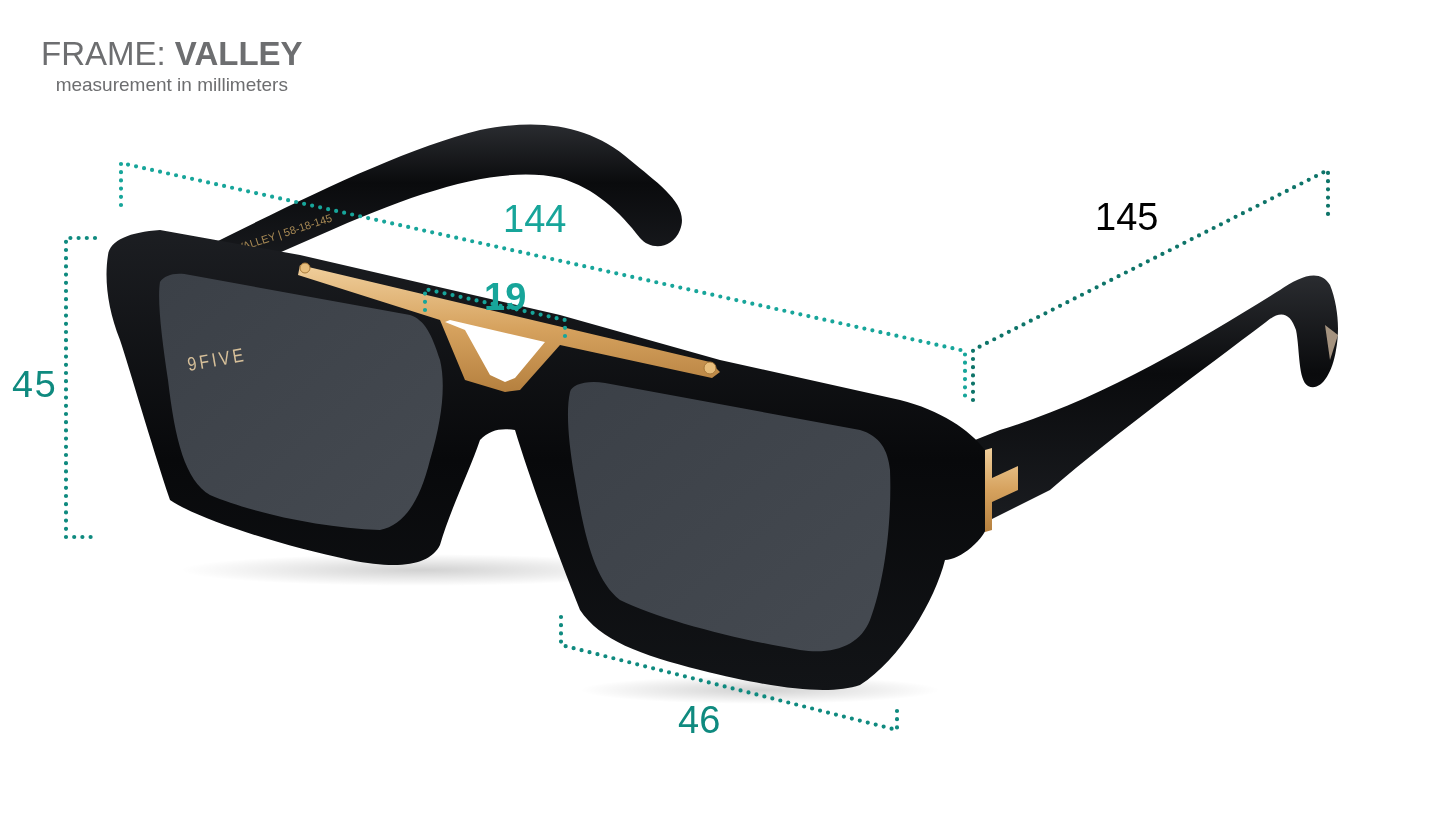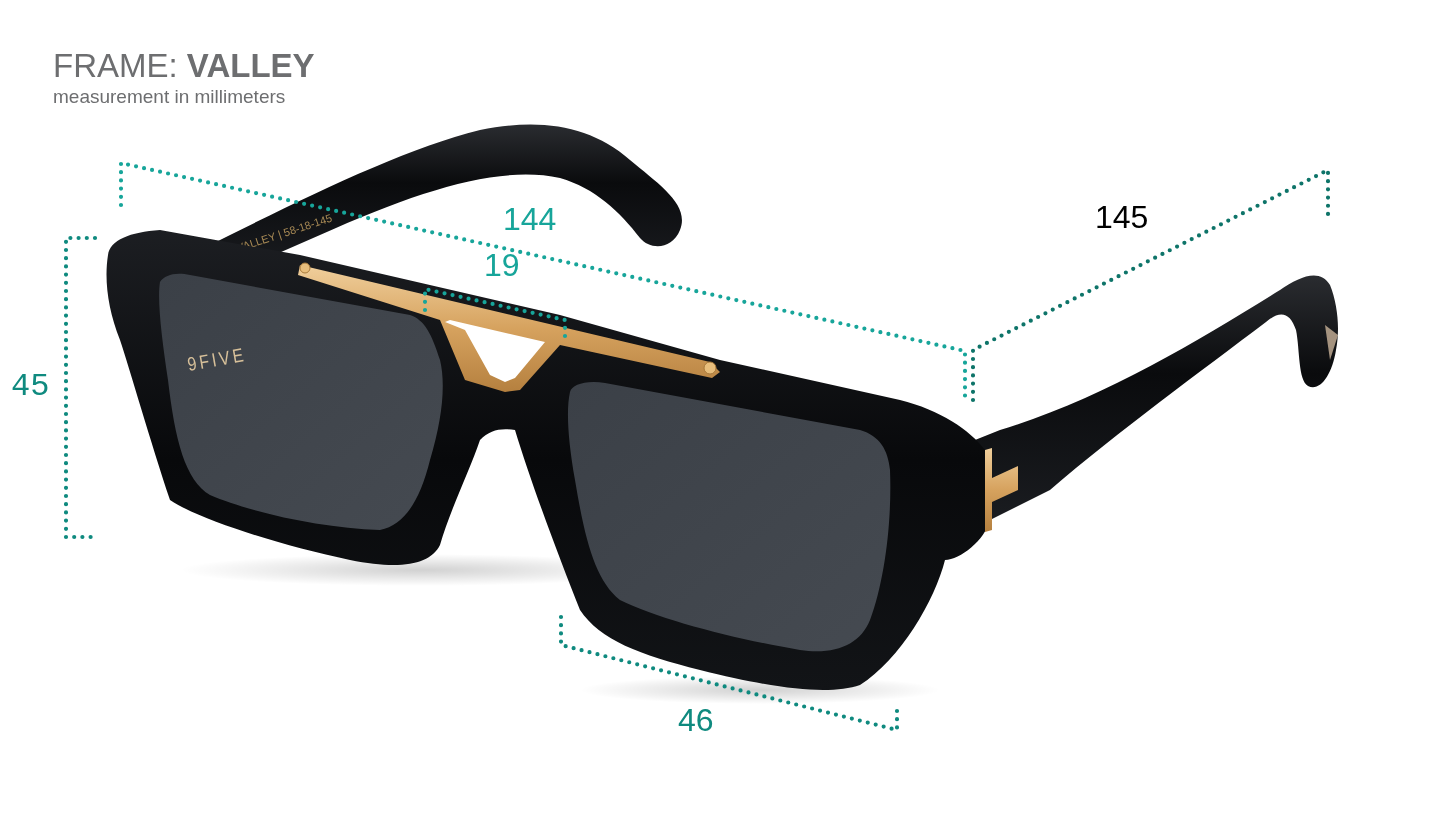--- a/index.html
+++ b/index.html
@@ -1,24 +1,24 @@
 <!DOCTYPE html>
 <html><head>
   <meta charset="utf-8">
   <style>
     html, body { margin: 0; padding: 0; background: #ffffff; }
     body { width: 1445px; height: 826px; position: relative; overflow: hidden;
            font-family: "Liberation Sans", "DejaVu Sans", sans-serif; }
-    .header { position: absolute; left: 41px; top: 48px; margin-left: 12px; }
+    .header { position: absolute; left: 41px; top: 36px; }
     .title { font-size: 33px; line-height: 36px; color: #6d6e70; letter-spacing: 0px; white-space: nowrap; }
     .title .prefix { font-weight: 400; }
     .title .name { font-weight: 700; }
-    .subtitle { font-size: 19px; line-height: 22px; color: #6d6e70; margin-top: 2px; white-space: nowrap; }
+    .subtitle { font-size: 19px; line-height: 22px; color: #6d6e70; margin-top: 2px; white-space: nowrap; text-align: center; }
     svg.diagram { position: absolute; left: 0; top: 0; }
-    .dim-label { position: absolute; font-size: 32px; line-height: 40px; font-weight: 400; white-space: nowrap; }
+    .dim-label { position: absolute; font-size: 38px; line-height: 40px; font-weight: 400; white-space: nowrap; }
   </style>
 </head>
 <body>
 
 <div class="header">
   <div class="title">
     <span class="prefix">FRAME: </span><span class="name">VALLEY</span>
   </div>
   <div class="subtitle">measurement in millimeters</div>
 </div>
@@ -99,16 +99,16 @@
   <g fill="none" stroke="#0f8a7f" stroke-width="4.2" stroke-linecap="round" stroke-dasharray="0 8.2">
     <path d="M95 238 L 66 238 L 66 537 L 95 537"></path>
   </g>
 
   <g fill="none" stroke="#0f8a7f" stroke-width="4.2" stroke-linecap="round" stroke-dasharray="0 8.2">
     <path d="M561 617 L 561 645 L 897 730 L 897 703"></path>
   </g>
 </svg>
 
 <div class="dim-label" style="left:503px; top:199px; color:#17a59a;">144</div>
-<div class="dim-label" style="left:484px; top:245px; color:#17a59a;">19</div>
+<div class="dim-label" style="left:484px; top:277px; color:#17a59a;font-weight:bold;">19</div>
 <div class="dim-label" style="left:1095px; top:197px; color:#000000;">145</div>
 <div class="dim-label" style="left:11px; top:367px; color:#0f8a7f;font-family:Liberation Mono, monospace;">45</div>
 <div class="dim-label" style="left:678px; top:700px; color:#0f8a7f;">46</div>
 
 </body></html>

